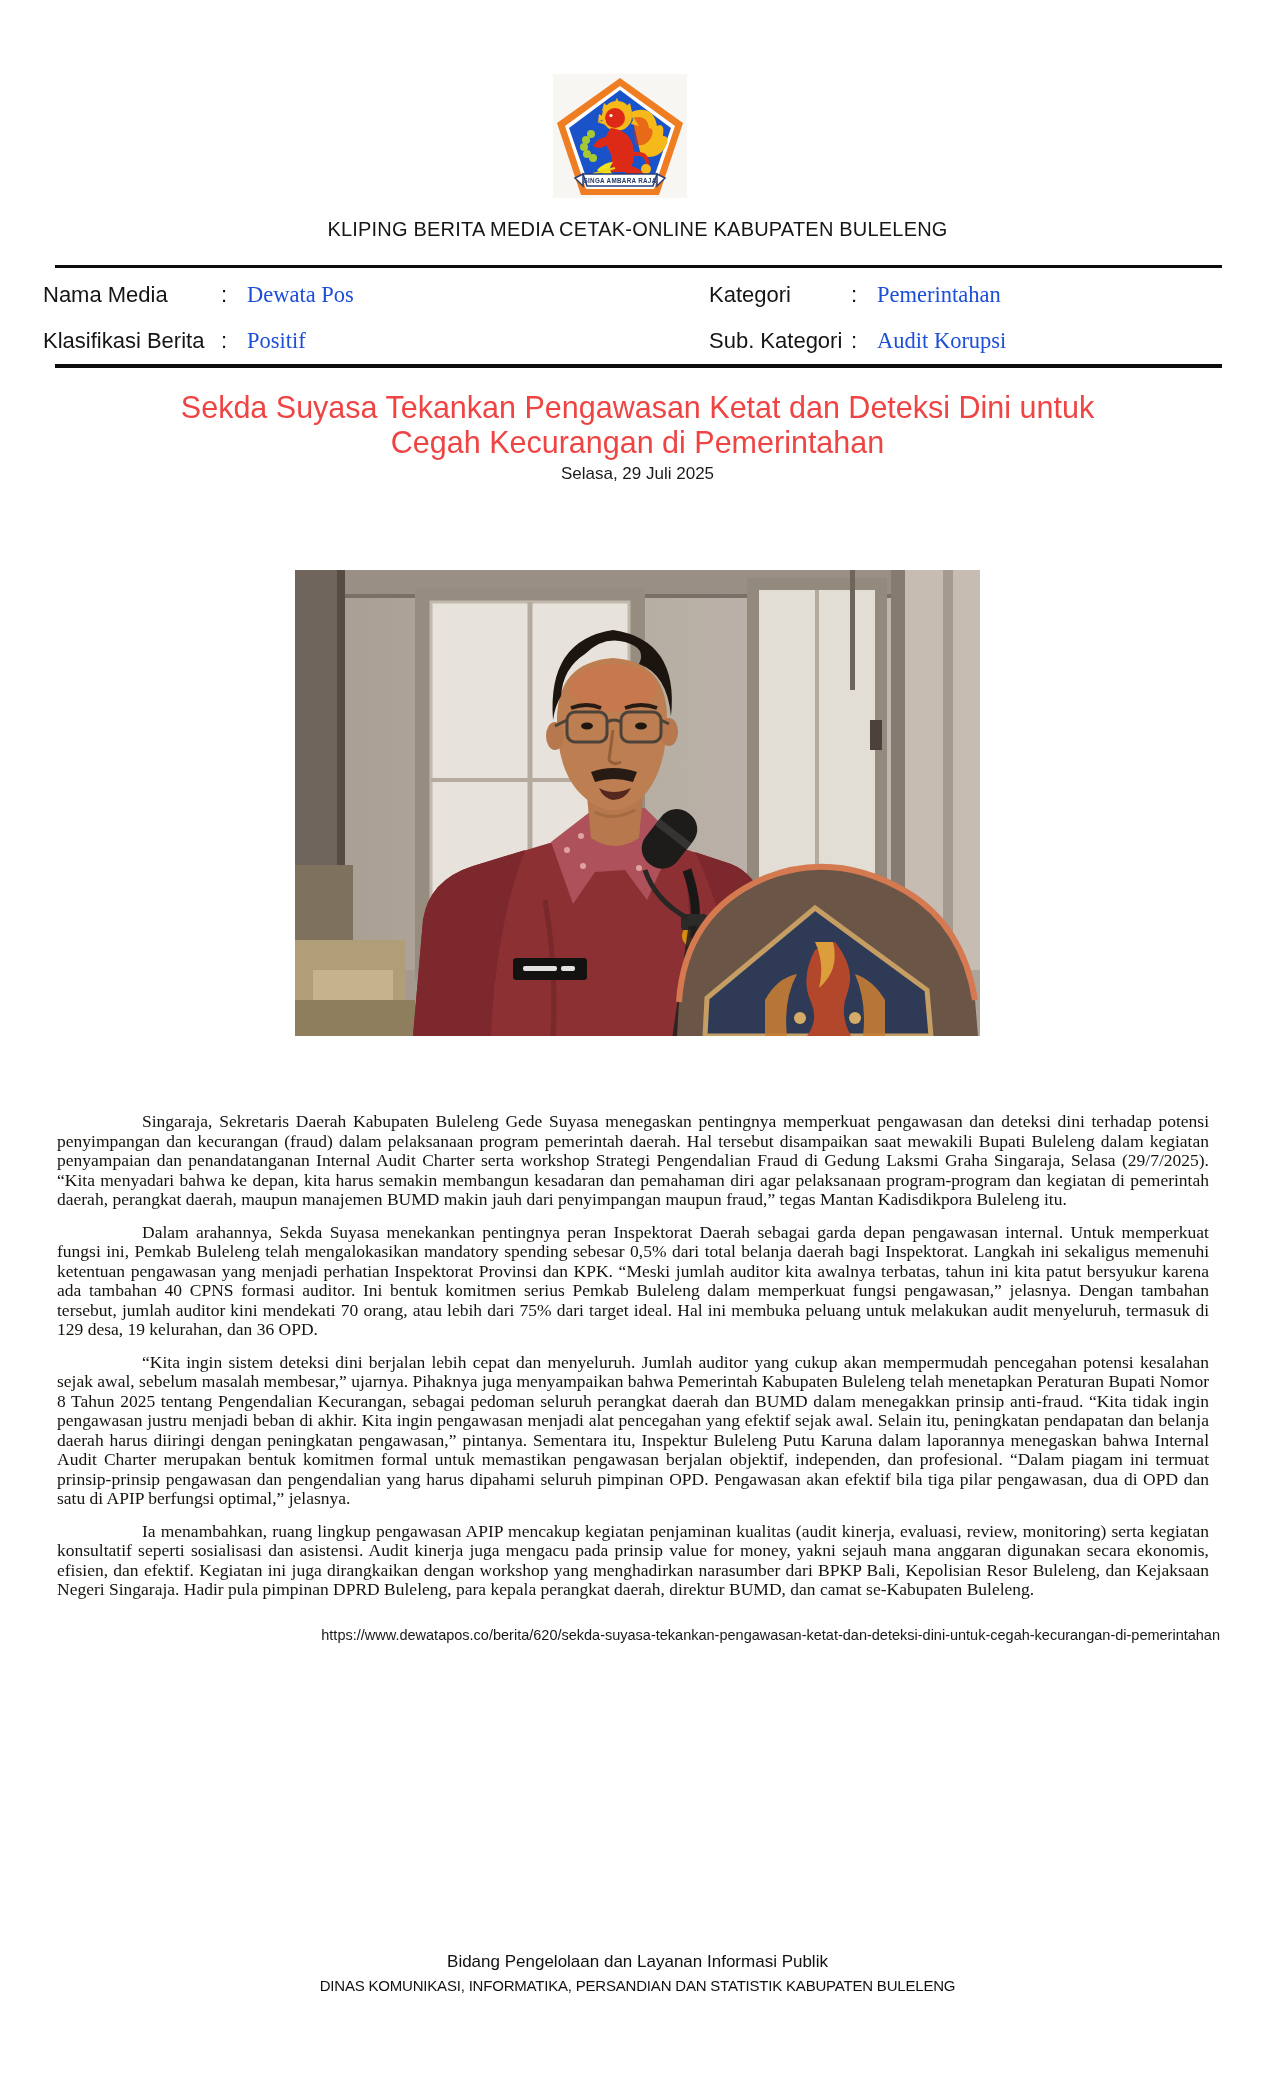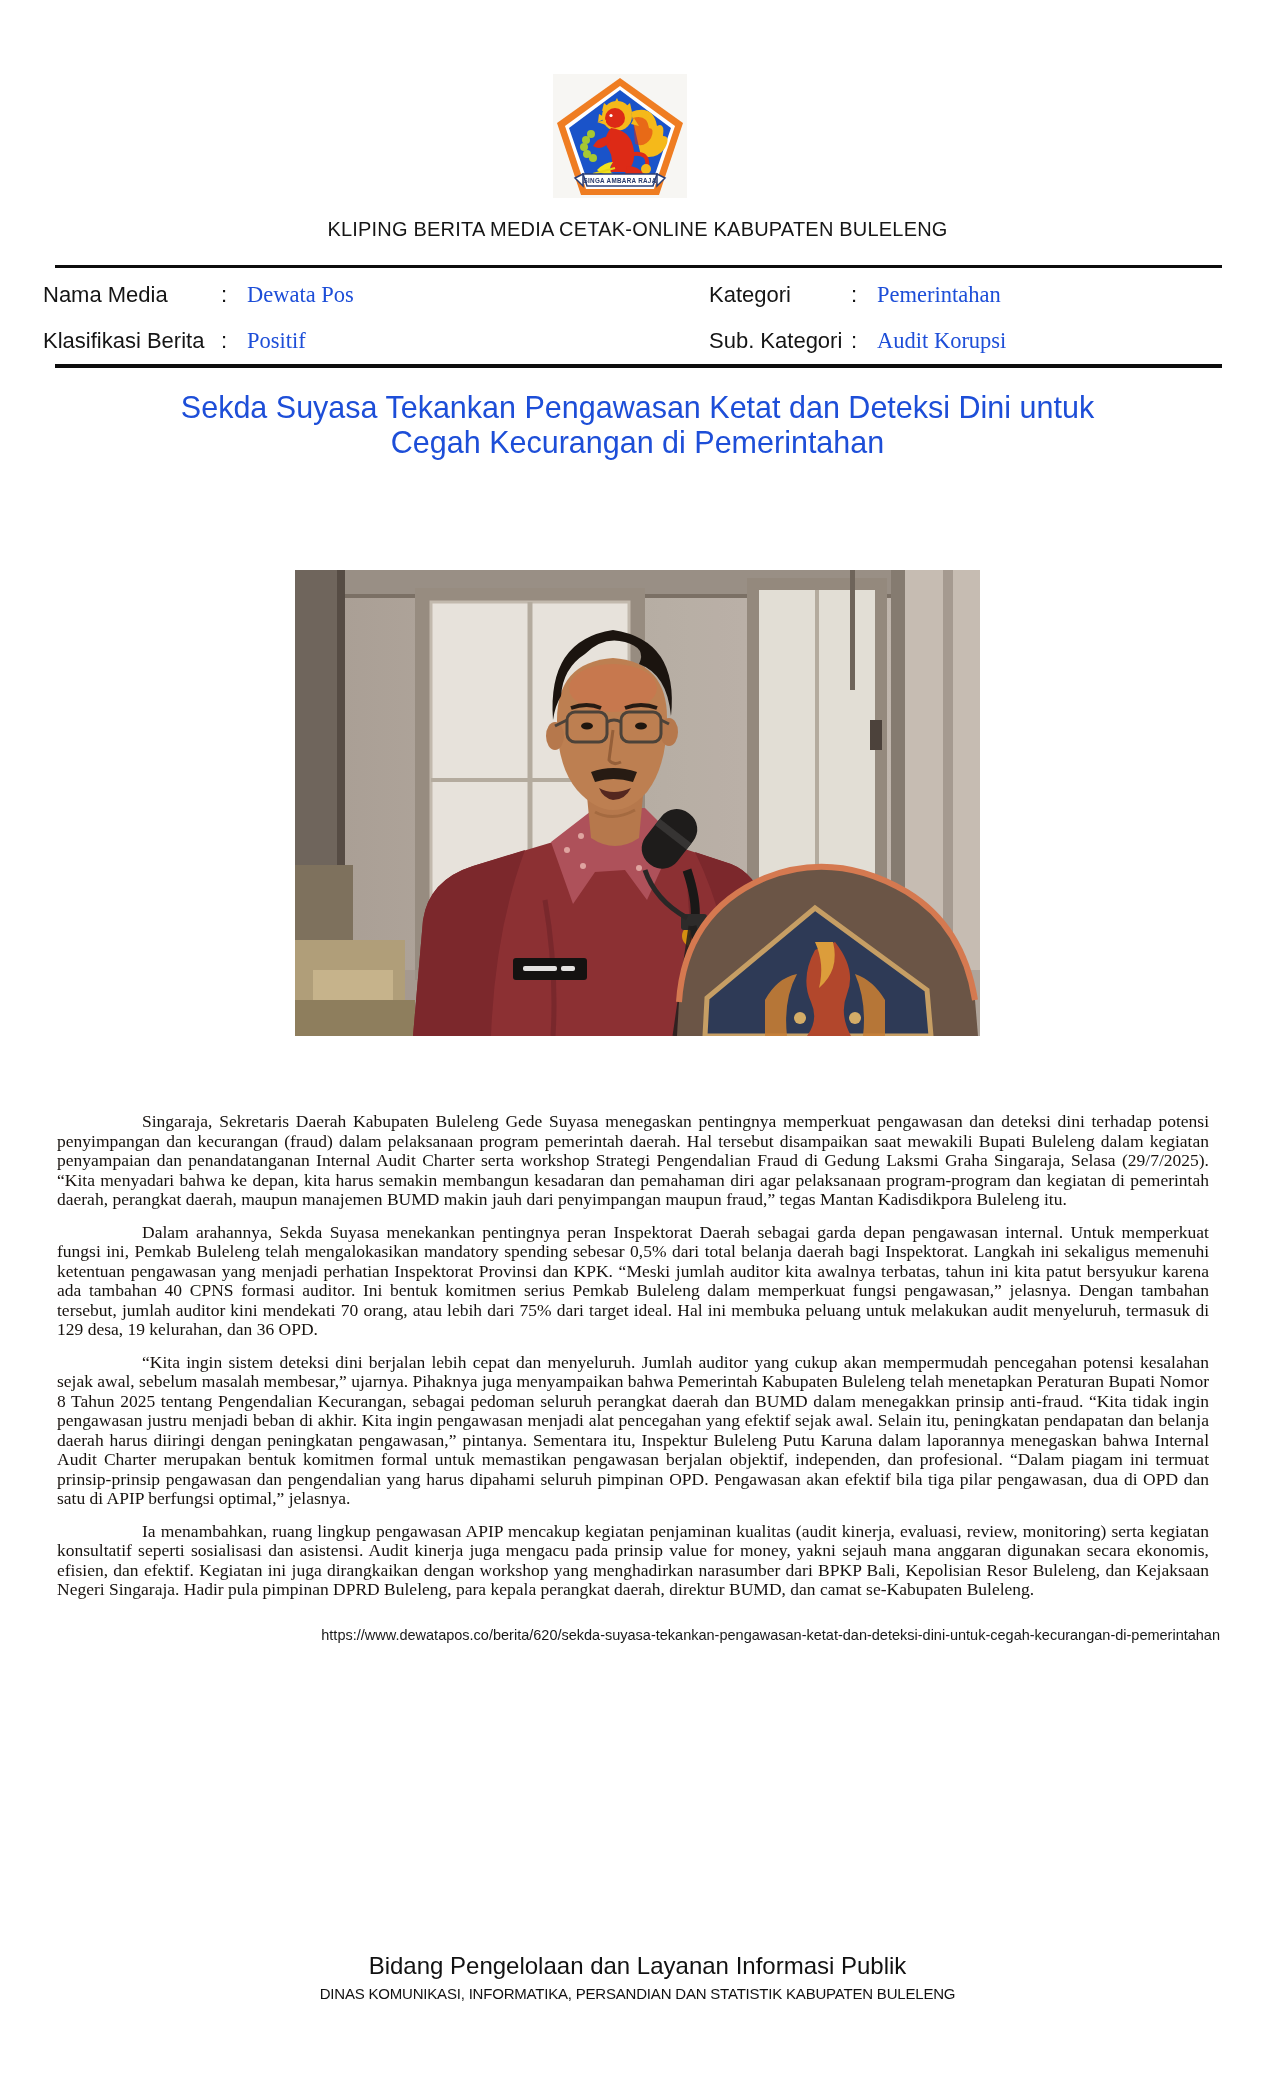--- a/index.html
+++ b/index.html
@@ -16,36 +16,36 @@
   }
   .rule { position:absolute; left:55px; width:1167px; background:#0d0d0d; }
   .rule-top { top:265px; height:3px; }
   .rule-bottom { top:364px; height:4px; }
   .meta { position:absolute; top:272px; left:43px; width:1163px; }
   .meta-row { display:grid; grid-template-columns:178px 26px 462px 142px 26px 1fr; align-items:center; height:46px; }
   .m-label { font-size:22px; color:#151515; }
   .m-colon { font-size:22px; color:#151515; }
   .m-value { font-family:"Liberation Serif", serif; font-size:22.5px; color:#1d4ed8; }
   .headline-block { position:absolute; top:390px; left:0; width:100%; text-align:center; }
-  .headline { font-size:30.5px; line-height:35px; font-weight:500; max-width:1000px; margin:0 auto; color:#1d4ed8; }
+  .headline { font-size:30.5px; line-height:35px; font-weight:500; max-width:1000px; margin:0 auto; color:#ef4444; }
   .article-date { margin-top:4px; font-size:17px; color:#1b1b1b; }
   .photo { position:absolute; top:570px; left:295px; width:685px; height:466px; }
   .photo svg { display:block; }
   .body-text {
     position:absolute; top:1112px; left:57px; width:1163px;
     font-family:"Liberation Serif", serif; font-size:17.5px; line-height:19.5px;
     text-align:justify; color:#17120e;
   }
   .body-text p { text-indent:85px; margin:0 11px 13px 0; }
   .source-url {
     margin-top:26px; font-family:Liberation Sans, sans-serif; font-size:14.5px;
     color:#181818; text-indent:0; word-break:break-all; text-align:right;
   }
   .footer { position:absolute; top:1952px; left:0; width:100%; text-align:center; color:#111; }
-  .footer-line1 { font-size:24px; margin-bottom:5px; }
+  .footer-line1 { font-size:17px; margin-bottom:5px; }
   .footer-line2 { font-size:15px; letter-spacing:-0.2px; }
 </style>
 </head>
 <body>
 
 <div class="page">
 
   <div class="logo-block">
     <svg viewBox="0 0 134 124" width="134" height="124">
       <rect width="134" height="124" fill="#f7f6f3"></rect>
@@ -104,20 +104,21 @@
       <span class="m-label">Sub. Kategori</span>
       <span class="m-colon">:</span>
       <span class="m-value">Audit Korupsi</span>
     </div>
   </div>
 
   <div class="rule rule-bottom"></div>
 
   <div class="headline-block">
     <h2 class="headline">Sekda Suyasa Tekankan Pengawasan Ketat dan Deteksi Dini untuk Cegah Kecurangan di Pemerintahan</h2>
+    <div class="article-date">Selasa, 29 Juli 2025</div>
   </div>
 
   <figure class="photo">
     <svg viewBox="0 0 685 466" width="685" height="466">
       <defs>
         <linearGradient id="wall" x1="0" y1="0" x2="1" y2="0">
           <stop offset="0" stop-color="#aaa198"></stop>
           <stop offset="0.5" stop-color="#b9b1a8"></stop>
           <stop offset="1" stop-color="#c6beb5"></stop>
         </linearGradient>

